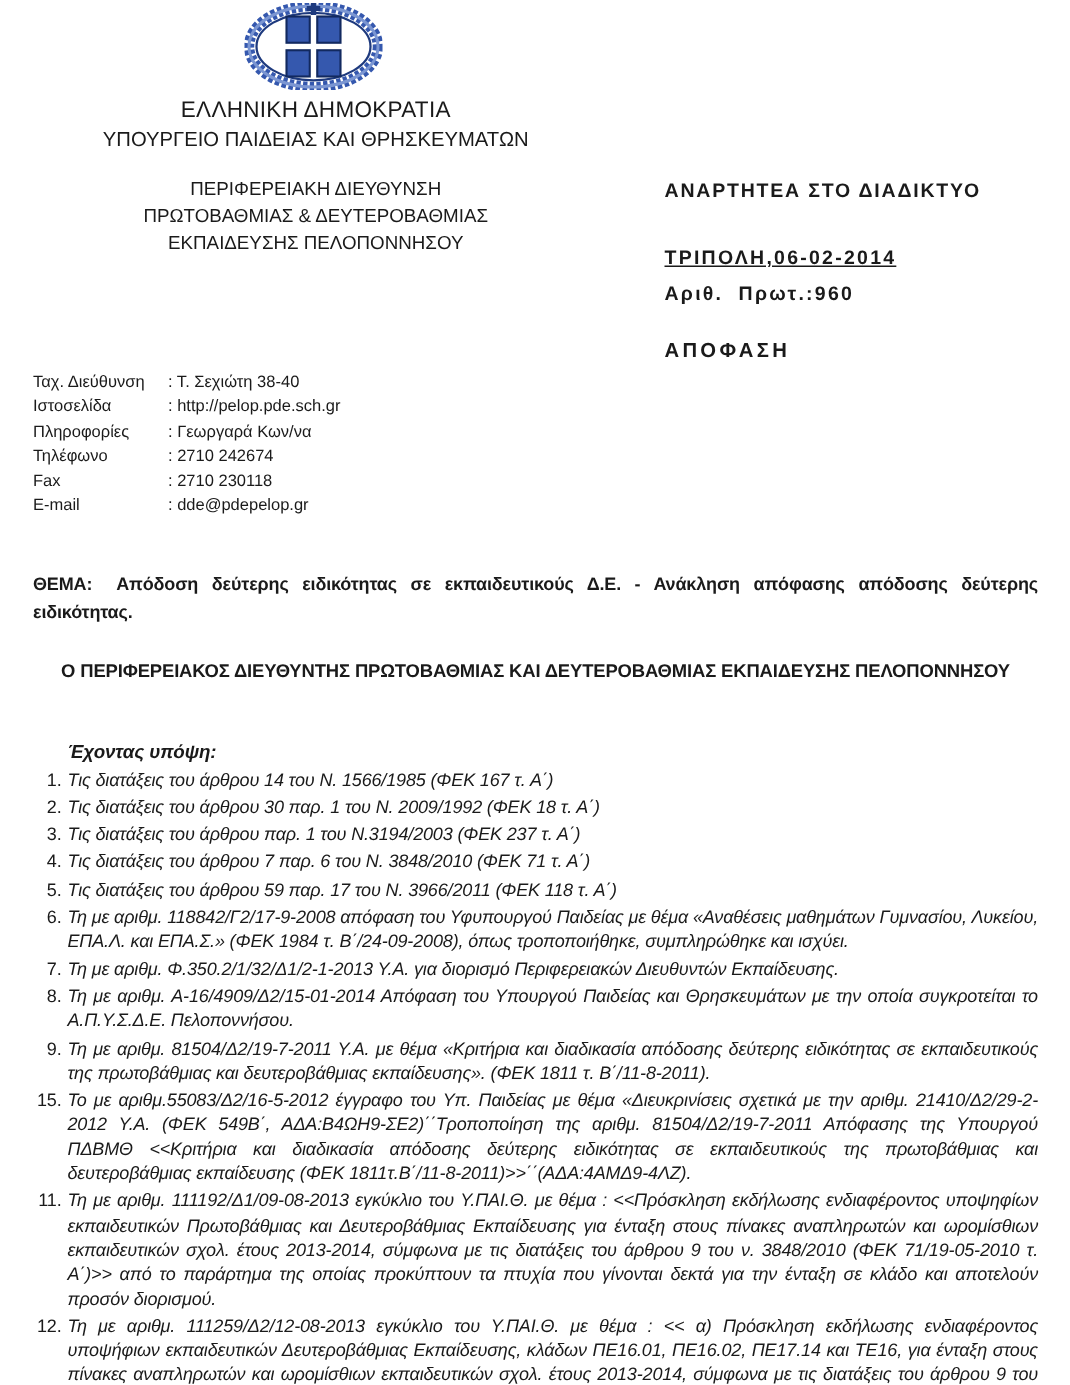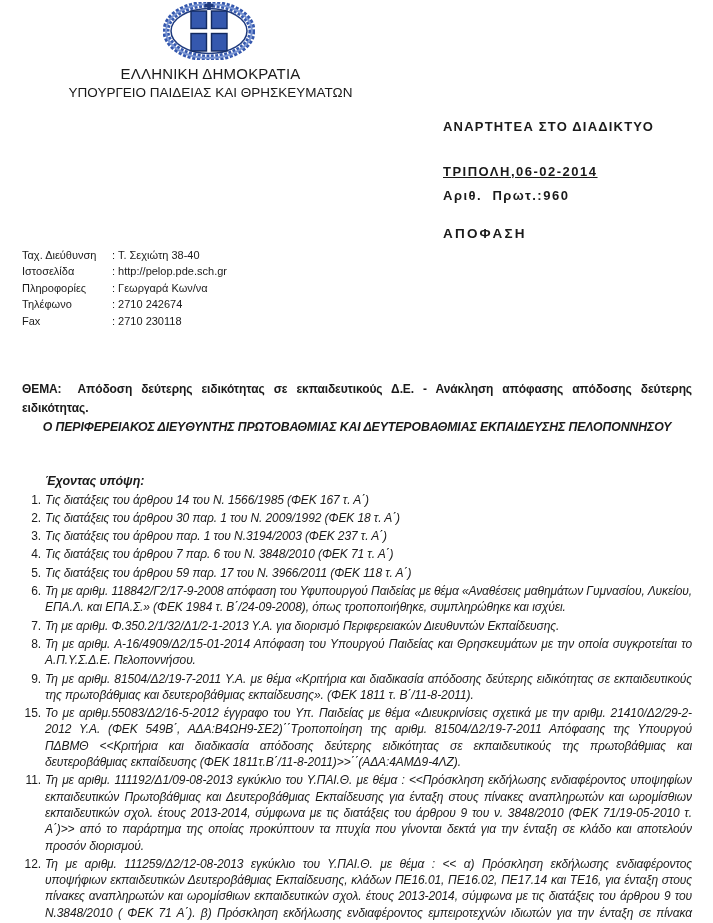--- a/index.html
+++ b/index.html
@@ -24,21 +24,21 @@
   .prot{top:188px;letter-spacing:1.5px;}
   .dec{top:226px;letter-spacing:2.2px;font-size:13.5px;}
   
   .contact{position:absolute;left:22px;top:247px;font-size:11px;line-height:16.4px;}
   .contact .row{white-space:pre;}
   .contact .lbl{display:inline-block;width:90px;}
   
   .body{position:absolute;left:22px;top:380px;width:670px;font-size:12px;line-height:16.3px;letter-spacing:-0.1px;}
   .subject{font-weight:bold;text-align:justify;line-height:19px;margin:0;}
   .subject .sub-lbl{margin-right:16px;}
-  .issuer{margin-top:1px;text-align:center;font-weight:bold;font-size:12.3px;font-style:italic;}
+  .issuer{margin-top:21px;text-align:center;font-weight:bold;font-size:12.3px;}
   .considering{margin-top:38px;padding-left:23px;font-weight:bold;font-size:12.5px;font-style:italic;}
   ol.list{list-style:none;margin:2px 0 0 0;padding:0;}
   ol.list li{display:flex;margin-bottom:2px;}
   ol.list .num{flex:0 0 19px;text-align:right;padding-right:4px;}
   ol.list .txt{flex:1;text-align:justify;font-style:italic;}
 </style>
 </head>
 <body>
 
 <div class="page">
@@ -58,33 +58,39 @@
         <rect x="48.5" y="9" width="15.5" height="17.5" stroke-width="1.4" stroke="#12295f" fill="#3558ae"></rect>
         <rect x="28" y="31.5" width="15.5" height="17.5" stroke-width="1.4" stroke="#12295f" fill="#3558ae"></rect>
         <rect x="48.5" y="31.5" width="15.5" height="17.5" stroke-width="1.4" stroke="#12295f" fill="#3558ae"></rect>
       </g>
     </svg>
   </div>
 
   <div class="h-left">
     <div class="rep">ΕΛΛΗΝΙΚΗ ΔΗΜΟΚΡΑΤΙΑ</div>
     <div class="min">ΥΠΟΥΡΓΕΙΟ ΠΑΙΔΕΙΑΣ ΚΑΙ ΘΡΗΣΚΕΥΜΑΤΩΝ</div>
+    <div class="dir">
+      <div>ΠΕΡΙΦΕΡΕΙΑΚΗ ΔΙΕΥΘΥΝΣΗ</div>
+      <div>ΠΡΩΤΟΒΑΘΜΙΑΣ &amp; ΔΕΥΤΕΡΟΒΑΘΜΙΑΣ</div>
+      <div>ΕΚΠΑΙΔΕΥΣΗΣ ΠΕΛΟΠΟΝΝΗΣΟΥ</div>
+    </div>
   </div>
 
   <div class="h-right-line pub">ΑΝΑΡΤΗΤΕΑ ΣΤΟ ΔΙΑΔΙΚΤΥΟ</div>
   <div class="h-right-line date">ΤΡΙΠΟΛΗ,06-02-2014</div>
   <div class="h-right-line prot">Αριθ.  Πρωτ.:960</div>
   <div class="h-right-line dec">ΑΠΟΦΑΣΗ</div>
 
   <div class="contact">
     <div class="row"><span class="lbl">Ταχ. Διεύθυνση</span><span class="val">: Τ. Σεχιώτη 38-40</span></div>
     <div class="row"><span class="lbl">Ιστοσελίδα</span><span class="val">: http://pelop.pde.sch.gr</span></div>
     <div class="row"><span class="lbl">Πληροφορίες</span><span class="val">: Γεωργαρά Κων/να</span></div>
     <div class="row"><span class="lbl">Τηλέφωνο</span><span class="val">: 2710 242674</span></div>
     <div class="row"><span class="lbl">Fax</span><span class="val">: 2710 230118</span></div>
+    <div class="row"><span class="lbl">E-mail</span><span class="val">: dde@pdepelop.gr</span></div>
   </div>
 
   <div class="body">
 
     <p class="subject"><span class="sub-lbl">ΘΕΜΑ:</span><span>Απόδοση δεύτερης ειδικότητας σε  εκπαιδευτικούς  Δ.Ε. - Ανάκληση απόφασης απόδοσης δεύτερης ειδικότητας.</span></p>
 
     <div class="issuer">Ο ΠΕΡΙΦΕΡΕΙΑΚΟΣ ΔΙΕΥΘΥΝΤΗΣ ΠΡΩΤΟΒΑΘΜΙΑΣ ΚΑΙ ΔΕΥΤΕΡΟΒΑΘΜΙΑΣ ΕΚΠΑΙΔΕΥΣΗΣ ΠΕΛΟΠΟΝΝΗΣΟΥ</div>
 
     <div class="considering">Έχοντας υπόψη:</div>
 

